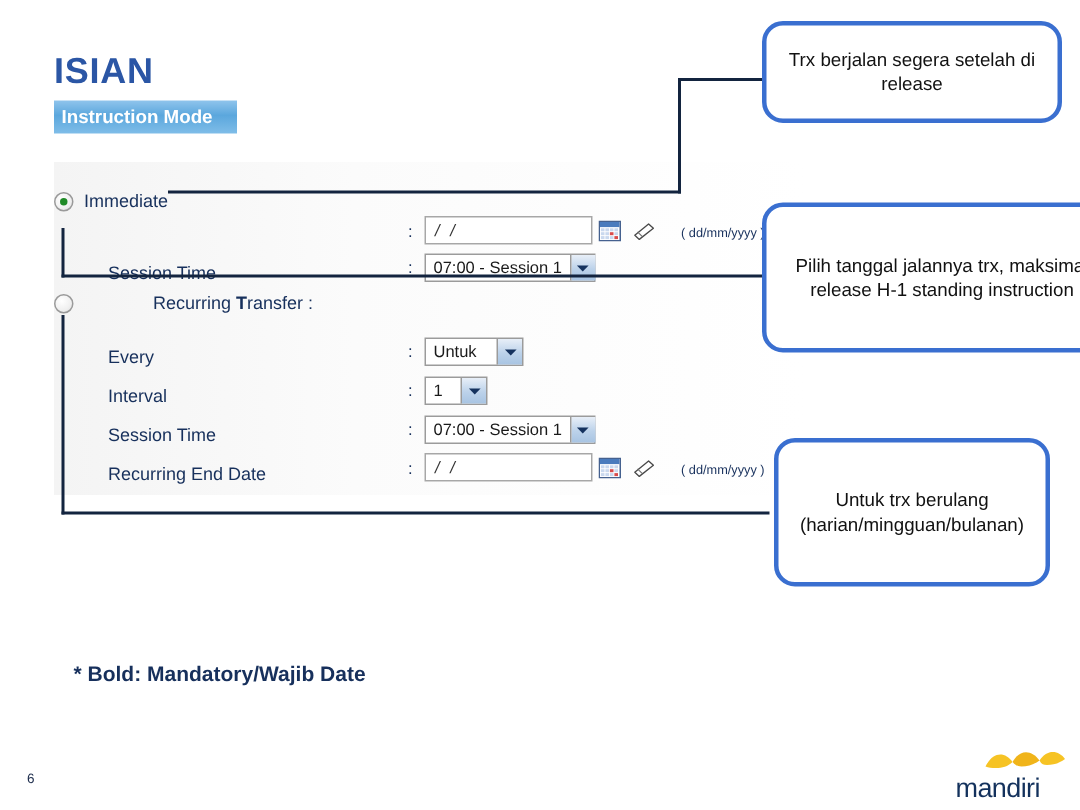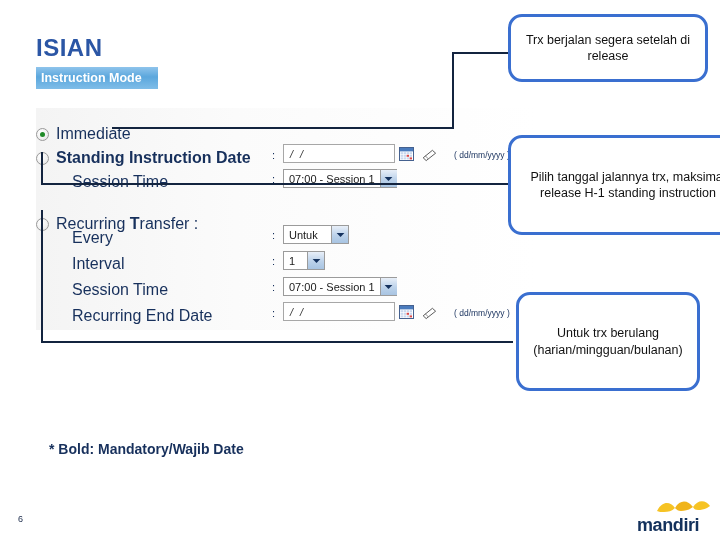--- a/index.html
+++ b/index.html
@@ -77,21 +77,21 @@
     content: "";
     position: absolute;
     left: 3px;
     top: 3px;
     width: 5px;
     height: 5px;
     border-radius: 50%;
     background: #1f8a27;
   }
   .lbl {
-    font-size: 16px;
+    font-size: 12px;
     color: #17305c;
     margin-left: 7px;
   }
   .lbl.bold { font-weight: bold; }
   .lbl .b { font-weight: bold; }
 
   .colon {
     position: absolute;
     left: 236px;
     font-size: 11px;
@@ -211,21 +211,21 @@
     left: 637px;
     top: 498px;
     width: 74px;
     height: 36px;
   }
   #logo .wordmark {
     position: absolute;
     left: 0;
     bottom: 0;
     font-size: 18px;
-    font-weight: bold;
+    font-weight: normal;
     color: #13315c;
     letter-spacing: -0.4px;
     line-height: 1;
   }
   #logo svg { position: absolute; left: 18px; top: 0; }
 </style>
 </head>
 <body>
 
 <div id="slide-title">ISIAN</div>
@@ -234,24 +234,20 @@
   <span class="txt">Instruction Mode</span>
 </div>
 
 <div id="form-panel">
 
   <div class="form-row" style="top:14px;">
     <span class="radio checked"></span>
     <span class="lbl">Immediate</span>
   </div>
 
-  <div class="form-row" style="top:38px;">
-    <span class="radio"></span>
-    <span class="lbl bold">Standing Instruction Date</span>
-  </div>
   <span class="colon" style="top:41px;">:</span>
   <div class="field textbox" style="top:36px;">/ /</div>
   <span class="cal-icon" style="top:39px;">
     <svg width="15" height="14" viewBox="0 0 15 14">
       <rect x="0.5" y="0.5" width="14" height="13" fill="#ffffff" stroke="#45618f"></rect>
       <rect x="1" y="1" width="13" height="3.4" fill="#4a7bbd"></rect>
       <g fill="#c9d8ee">
         <rect x="1.6" y="5.2" width="2.4" height="2"></rect>
           <rect x="4.6" y="5.2" width="2.4" height="2"></rect>
         <rect x="7.6" y="5.2" width="2.4" height="2"></rect>
@@ -281,21 +277,21 @@
   <span class="colon" style="top:65px;">:</span>
   <div class="field select" style="top:61px; width:114px;">
     <span class="val">07:00 - Session 1</span>
     <span class="arrow">
       <svg width="9" height="6" viewBox="0 0 9 6">
           <path d="M0.6 1 L4.5 5 L8.4 1 Z" fill="#15325e"></path>
         </svg>
     </span>
   </div>
 
-  <div class="form-row" style="top:104px;">
+  <div class="form-row" style="top:82px;gap:46px;">
     <span class="radio"></span>
     <span class="lbl"><span>Recurring </span><span class="b">T</span><span>ransfer :</span></span>
   </div>
 
   <div class="form-row" style="top:118px; left:36px;">
     <span class="lbl" style="margin-left:0;">Every</span>
   </div>
   <span class="colon" style="top:121px;">:</span>
   <div class="field select" style="top:117px; width:66px;">
     <span class="val">Untuk</span>

